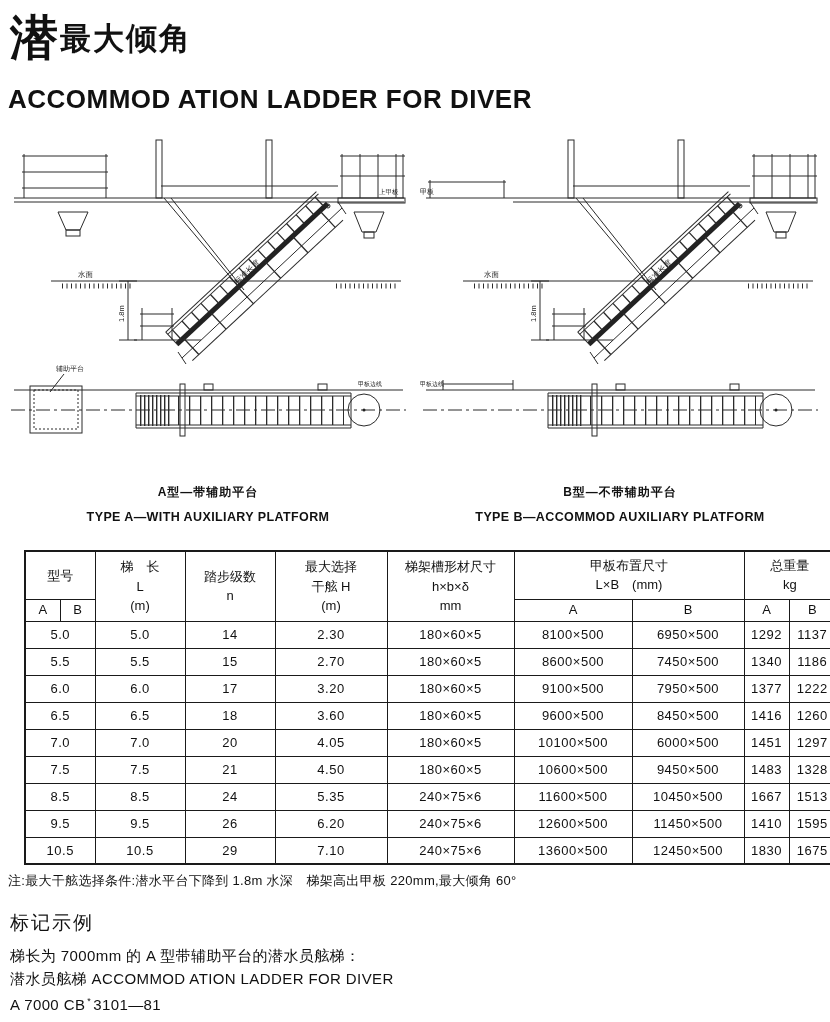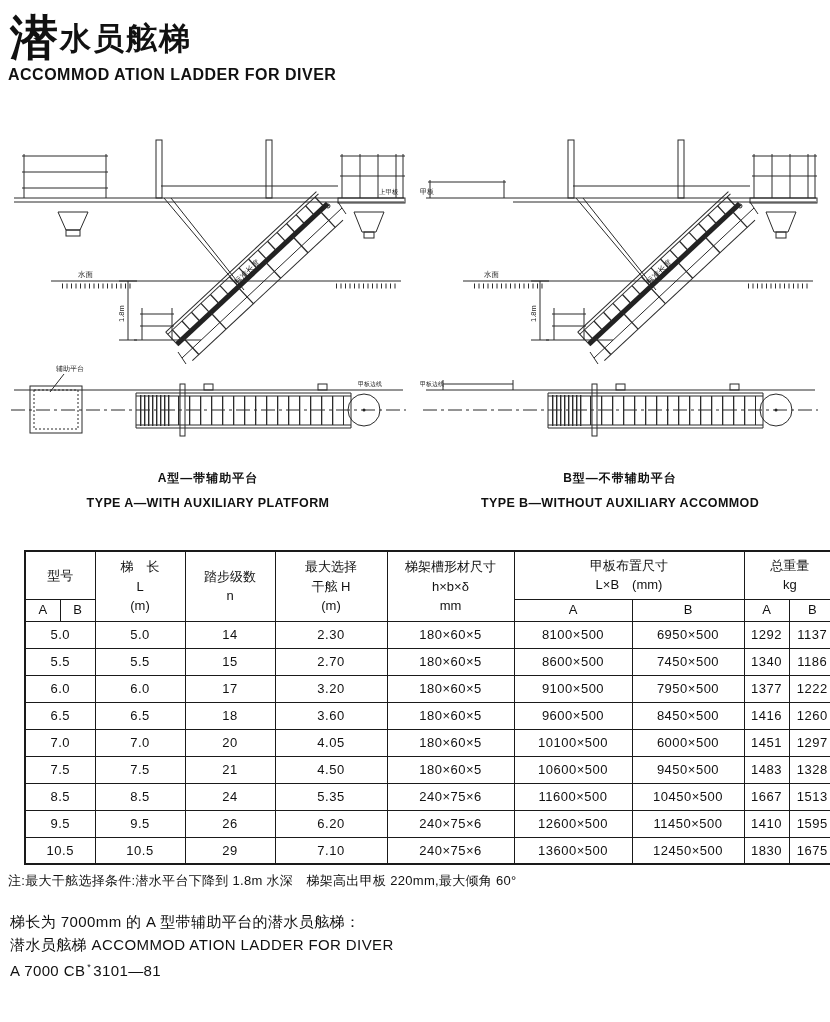--- a/index.html
+++ b/index.html
@@ -5,29 +5,29 @@
   * { margin:0; padding:0; box-sizing:border-box; }
   body { width:830px; height:1022px; background:#ffffff; font-family:"Liberation Sans","DejaVu Sans",sans-serif; color:#111; }
   .page { position:relative; width:830px; height:1022px; background:#fff; overflow:hidden; }
 
   
   .title-row { position:absolute; left:10px; top:14px; display:flex; align-items:center; }
   .title-big { font-size:48px; font-weight:bold; line-height:1; letter-spacing:0; }
   .title-rest { font-size:31px; font-weight:bold; line-height:1; margin-left:2px; letter-spacing:2px; }
   .std-no { position:absolute; right:56px; top:30px; font-size:24px; font-weight:bold; letter-spacing:1px; white-space:nowrap; }
   .std-no sup { font-size:13px; vertical-align:super; margin:0 2px; }
-  .subtitle { position:absolute; left:8px; top:66px; font-size:16px; font-weight:bold; letter-spacing:0.5px; }
+  .subtitle { position:absolute; left:8px; top:84px; font-size:26px; font-weight:bold; letter-spacing:0.5px; }
 
   
   .fig { position:absolute; top:128px; width:404px; }
   .fig-a { left:6px; }
   .fig-b { left:418px; }
   .fig svg { display:block; }
   .cap { text-align:center; font-weight:bold; }
-  .cap-zh { font-size:12px; margin-top:2px; letter-spacing:1px; }
+  .cap-zh { font-size:12px; margin-top:16px; letter-spacing:1px; }
   .cap-en { font-size:12.5px; margin-top:9px; letter-spacing:0.4px; }
 
   svg line, svg rect, svg path, svg polygon, svg circle { stroke:#2b2b2b; fill:none; stroke-width:1; }
   svg text { fill:#222; stroke:none; font-family:"Liberation Sans","DejaVu Sans",sans-serif; }
   .dark { fill:#222; stroke:none; }
   .rungs { stroke-width:12; stroke-dasharray:1.3 11.7; }
   .stanchions { stroke-width:22; stroke-dasharray:1.3 36; }
   .planrungs { stroke-width:29; stroke-dasharray:1.3 9.7; }
   .hatchblock { stroke-width:31; stroke-dasharray:1.4 2.6; }
   .waterdots { stroke-width:5; stroke-dasharray:1 3.5; }
@@ -50,21 +50,21 @@
   .example p { font-size:15px; line-height:23px; letter-spacing:0.4px; }
   .example sup { font-size:9px; vertical-align:super; margin:0 2px; }
 </style>
 </head>
 <body>
 
 <div class="page">
 
   <div class="title-row">
     <span class="title-big">潜</span>
-    <span class="title-rest">水员舷梯</span>
+    <span class="title-rest">最大倾角</span>
   </div>
   <div class="subtitle">ACCOMMOD ATION LADDER FOR DIVER</div>
 
   <figure class="fig fig-a">
     <svg width="404" height="340" viewBox="0 0 404 340">
 
       <line x1="8" y1="70" x2="398" y2="70"></line>
       <line x1="8" y1="74" x2="398" y2="74"></line>
       <line x1="155" y1="58" x2="332" y2="58"></line>
 
@@ -230,21 +230,21 @@
       <line x1="345" y1="265" x2="345" y2="300"></line>
       <line class="hatchblock" x1="134" y1="282.5" x2="166" y2="282.5"></line>
       <line class="planrungs" x1="172" y1="282.5" x2="338" y2="282.5"></line>
       <rect x="174" y="256" width="5" height="52"></rect>
       <rect x="198" y="256" width="9" height="6"></rect>
       <rect x="312" y="256" width="9" height="6"></rect>
       <circle cx="358" cy="282" r="16"></circle>
       <circle class="dark" cx="358" cy="282" r="1.5"></circle>
     </svg>
     <figcaption class="cap cap-zh">B型—不带辅助平台</figcaption>
-    <figcaption class="cap cap-en">TYPE B—WITHOUT AUXILIARY ACCOMMOD</figcaption>
+    <figcaption class="cap cap-en">TYPE B—ACCOMMOD AUXILIARY PLATFORM</figcaption>
   </figure>
 
   <table>
     <colgroup>
       <col style="width:35px">
         <col style="width:35px">
         <col style="width:90px">
         <col style="width:90px">
         <col style="width:112px">
         <col style="width:127px">
@@ -392,18 +392,19 @@
           <td>12450×500</td>
           <td>1830</td>
           <td>1675</td>
         </tr>
       </tbody>
   </table>
 
   <p class="note">注:最大干舷选择条件:潜水平台下降到 1.8m 水深　梯架高出甲板 220mm,最大倾角 60°</p>
 
   <section class="example">
+    <h3>标记示例</h3>
     <p>梯长为 7000mm 的 A 型带辅助平台的潜水员舷梯：</p>
     <p>潜水员舷梯 ACCOMMOD ATION LADDER FOR DIVER</p>
     <p><span>A 7000 CB</span><sup>*</sup><span>3101—81</span></p>
   </section>
 
 </div>
 
 </body></html>

